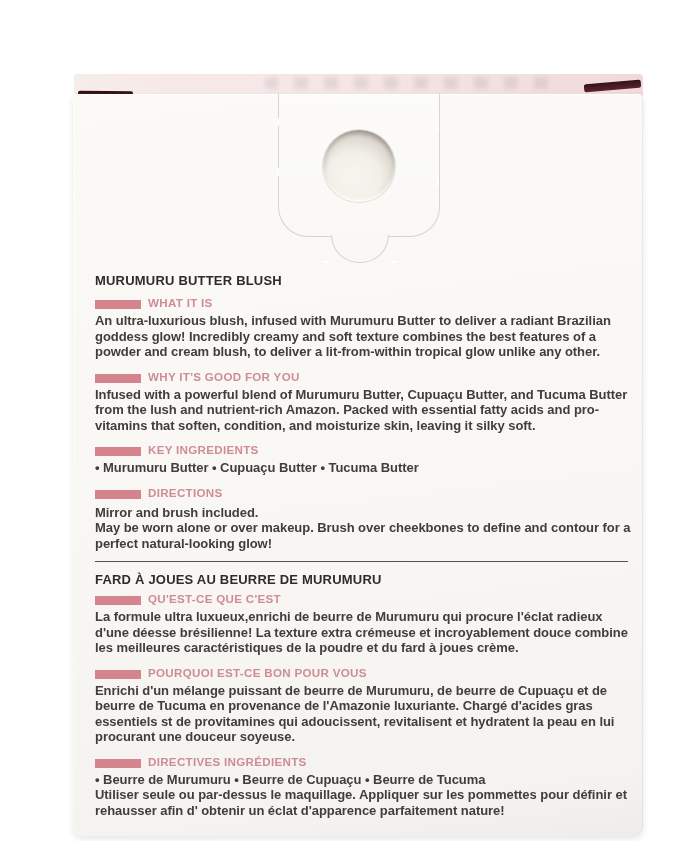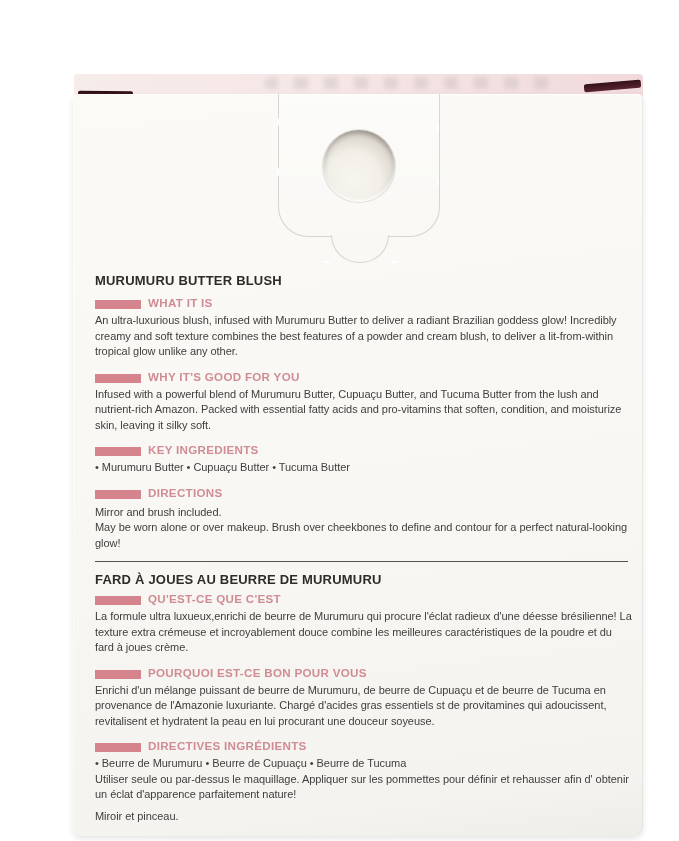--- a/index.html
+++ b/index.html
@@ -63,21 +63,21 @@
     font-size:13px;line-height:16px;font-weight:700;color:#2e2c29;
     letter-spacing:.2px;margin:0 0 7px 0;
   }
   .sec-head{display:flex;align-items:flex-end;gap:7px;margin:10px 0 4px 0;}
   .sec-head.after-title{margin-top:4px;}
   .bar{width:46px;height:9px;background:#d5838c;flex:0 0 auto;}
   .head-txt{
     font-size:11.6px;line-height:13px;font-weight:700;color:#d08c95;letter-spacing:.3px;
   }
   .para{
-    font-size:11px;line-height:15.5px;font-weight:400;color:#3f3e3c;
+    font-size:13px;line-height:15.5px;font-weight:700;color:#3f3e3c;
     letter-spacing:-0.05px;margin:0;
   }
   .note{margin-top:6px;}
   .divider{
     border:none;border-top:1.4px solid #55534f;margin:10px 0 10px 0;width:533px;height:0;
   }
   .title-fr{margin-bottom:0;}
 </style>
 </head>
 <body>
@@ -149,18 +149,17 @@
         <p class="para">Enrichi d'un mélange puissant de beurre de Murumuru, de beurre de Cupuaçu et de beurre de Tucuma en provenance de l'Amazonie luxuriante. Chargé d'acides gras essentiels st de provitamines qui adoucissent, revitalisent et hydratent la peau en lui procurant une douceur soyeuse.</p>
 
         <div class="sec-head">
           <span class="bar"></span>
           <span class="head-txt">DIRECTIVES INGRÉDIENTS</span>
         </div>
         <p class="para">• Beurre de Murumuru • Beurre de Cupuaçu • Beurre de Tucuma</p>
 
         <p class="para">Utiliser seule ou par-dessus le maquillage. Appliquer sur les pommettes pour définir et rehausser afin d' obtenir un éclat d'apparence parfaitement nature!</p>
 
-        <p class="para note">Miroir et pinceau.</p>
 
       </div>
     </div>
   </div>
 </div>
 
 </body></html>

